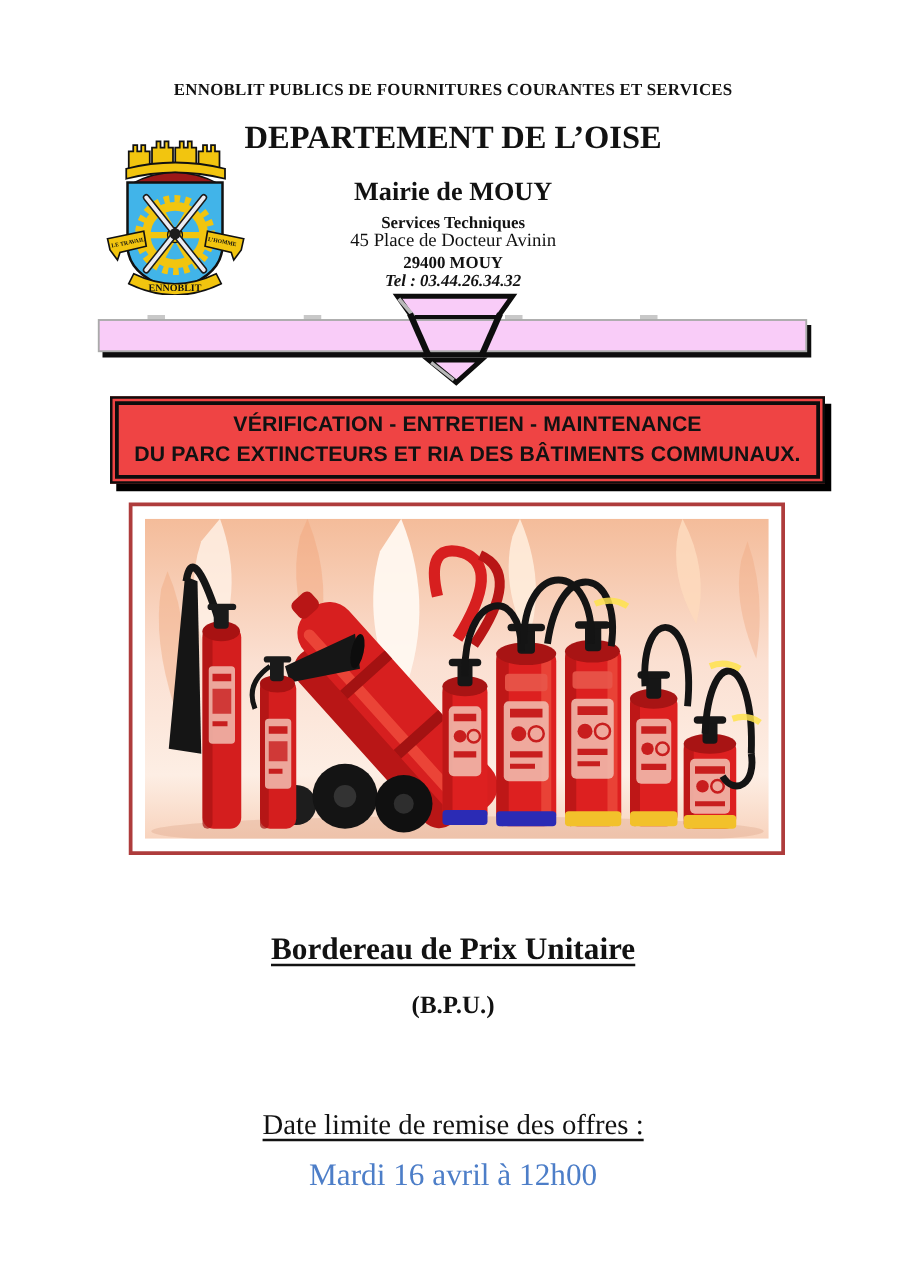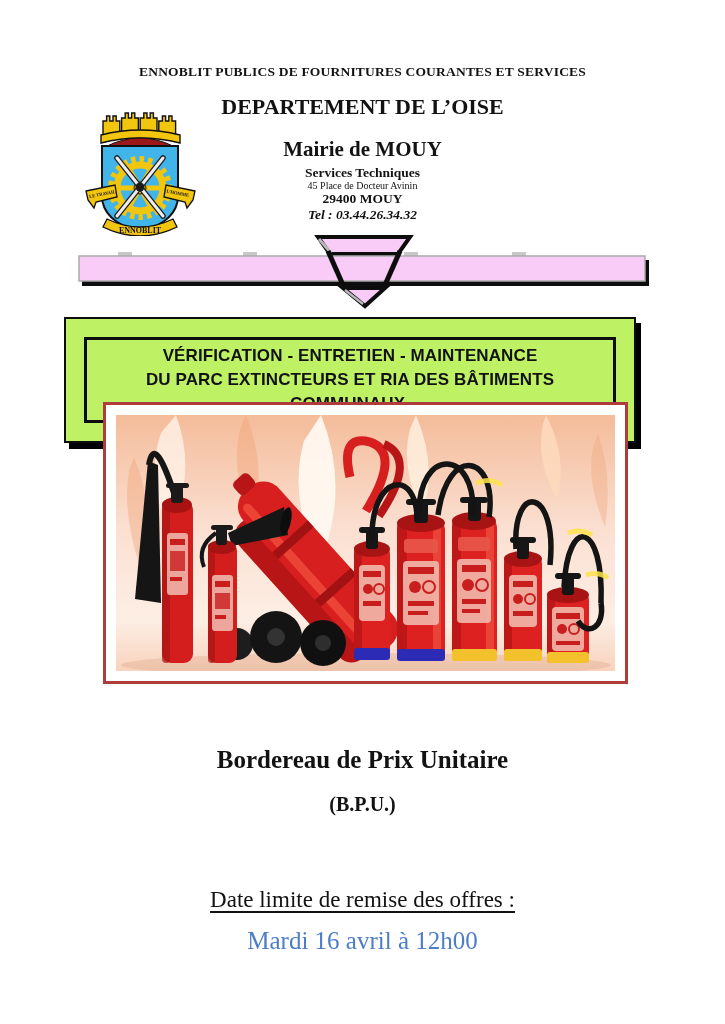--- a/index.html
+++ b/index.html
@@ -6,49 +6,49 @@
   .page{
     position:relative;width:725px;height:1024px;background:#fff;overflow:hidden;
     font-family:"Liberation Serif",serif;color:#121212;
   }
   .abs{position:absolute;}
   .ctr{left:0;width:725px;text-align:center;}
 
   .category-line{top:64px;font-size:13.5px;font-weight:bold;letter-spacing:.2px;}
 
   .org-header{top:95px;line-height:1.12;}
-  .dept{font-size:22px;font-weight:bold;}
+  .dept{font-size:26px;font-weight:bold;}
   .org{font-size:21px;font-weight:bold;margin-top:18px;}
   .svc{font-size:13.5px;font-weight:bold;margin-top:4px;}
-  .addr{font-size:10px;}
+  .addr{font-size:15px;}
   .postal{font-size:13.5px;font-weight:bold;}
   .phone{font-size:13.5px;font-weight:bold;font-style:italic;}
 
   .crest{top:96px;left:84px;}
 
   .banner{top:230px;left:0;}
 
   .subject-box{
-    top:317px;left:64px;width:572px;box-sizing:border-box;
-    border:2px solid #0d0d0d;background:#bef264;padding:18px;
+    top:317px;left:88px;width:572px;box-sizing:border-box;
+    border:2px solid #0d0d0d;background:#ef4444;padding:2px;
     box-shadow:5px 6px 0 #000;
   }
   .subject-inner{
     border:3px solid #0d0d0d;padding:4px 6px;text-align:center;
     font-family:"Liberation Sans",sans-serif;font-weight:bold;
     font-size:17px;line-height:1.42;letter-spacing:.1px;
   }
 
   .photo-frame{
     top:402px;left:103px;width:525px;height:282px;box-sizing:border-box;
     border:3px solid #ae3c3c;background:#fff;padding:10px;
   }
 
   .doc-title{top:746px;font-size:25px;font-weight:bold;
-    text-decoration-thickness:2px;text-underline-offset:4px;}
+    text-decoration:underline;text-decoration-thickness:2px;text-underline-offset:4px;}
   .doc-acronym{top:793px;font-size:20px;font-weight:bold;}
   .deadline-label{top:887px;font-size:23px;
     text-decoration:underline;text-decoration-thickness:1.5px;text-underline-offset:4px;}
   .deadline-date{top:927px;font-size:25px;color:#4d7ec8;}
 </style>
 </head>
 <body>
 
 <div class="page">
 

